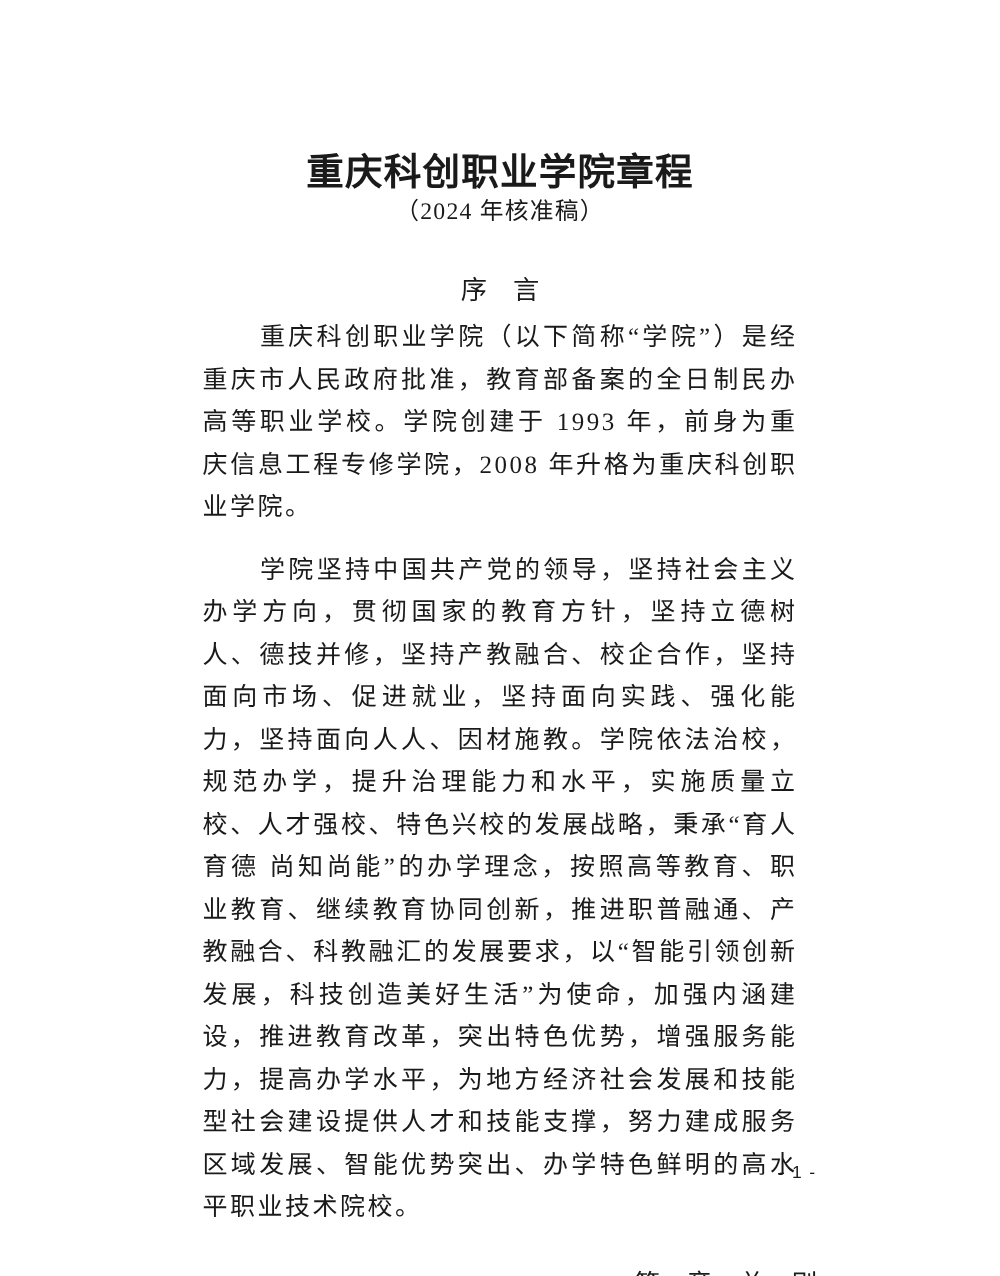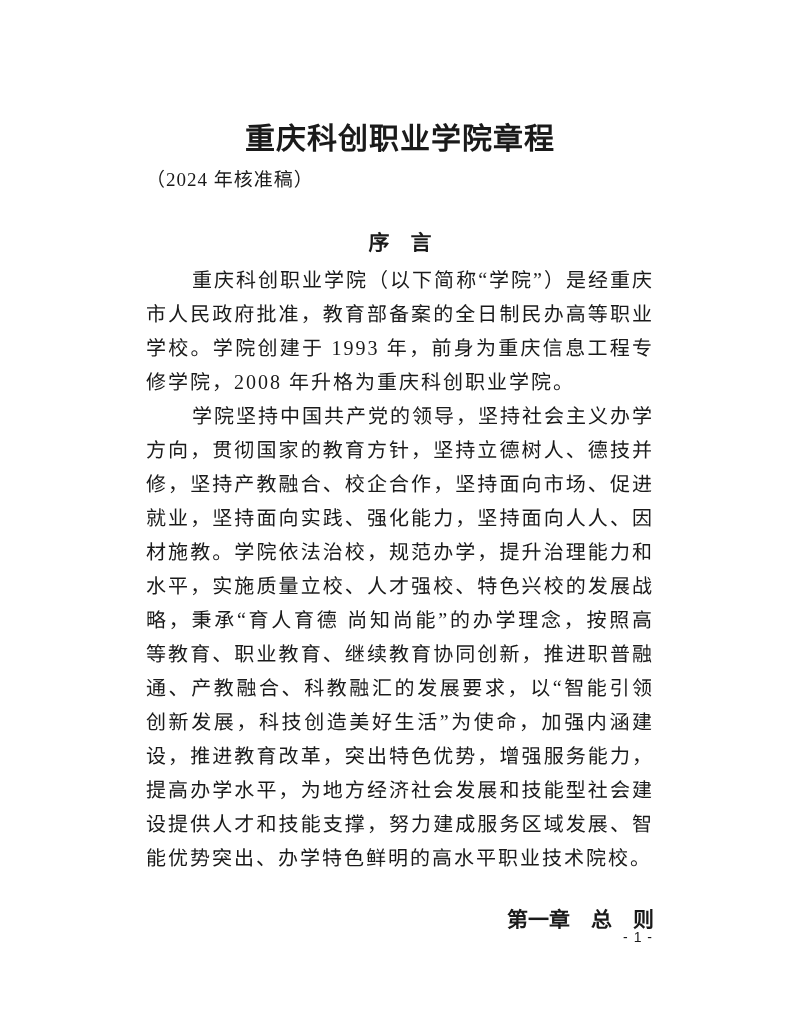--- a/index.html
+++ b/index.html
@@ -23,43 +23,43 @@
     margin: 0;
     padding-top: 121px;
     font-size: 30px;
     line-height: 36px;
     font-weight: bold;
     text-align: center;
     letter-spacing: 1px;
     font-family: "Liberation Serif", "DejaVu Serif", serif;
   }
   .doc-subtitle {
-    margin-top: 10px;
+    margin-top: 0;
     font-size: 19px;
     line-height: 26px;
-    text-align: left;
+    text-align: center;
     letter-spacing: 1px;
   }
   .section-heading {
     margin: 0;
     font-size: 21px;
     line-height: 24px;
-    font-weight: bold;
+    font-weight: normal;
     text-align: center;
     font-family: "Liberation Sans", "DejaVu Sans", sans-serif;
   }
   .preface-heading {
     margin-top: 38px;
   }
   .chapter-heading {
     margin-top: 33px;
     text-align: right;
   }
   .body-para {
-    margin: 0;
+    margin: 16px;
     font-size: 20px;
     line-height: 34px;
     letter-spacing: 2px;
     text-align: justify;
     text-indent: 46px;
   }
   .first-para {
     margin-top: 8px;
   }
   .article-para {

